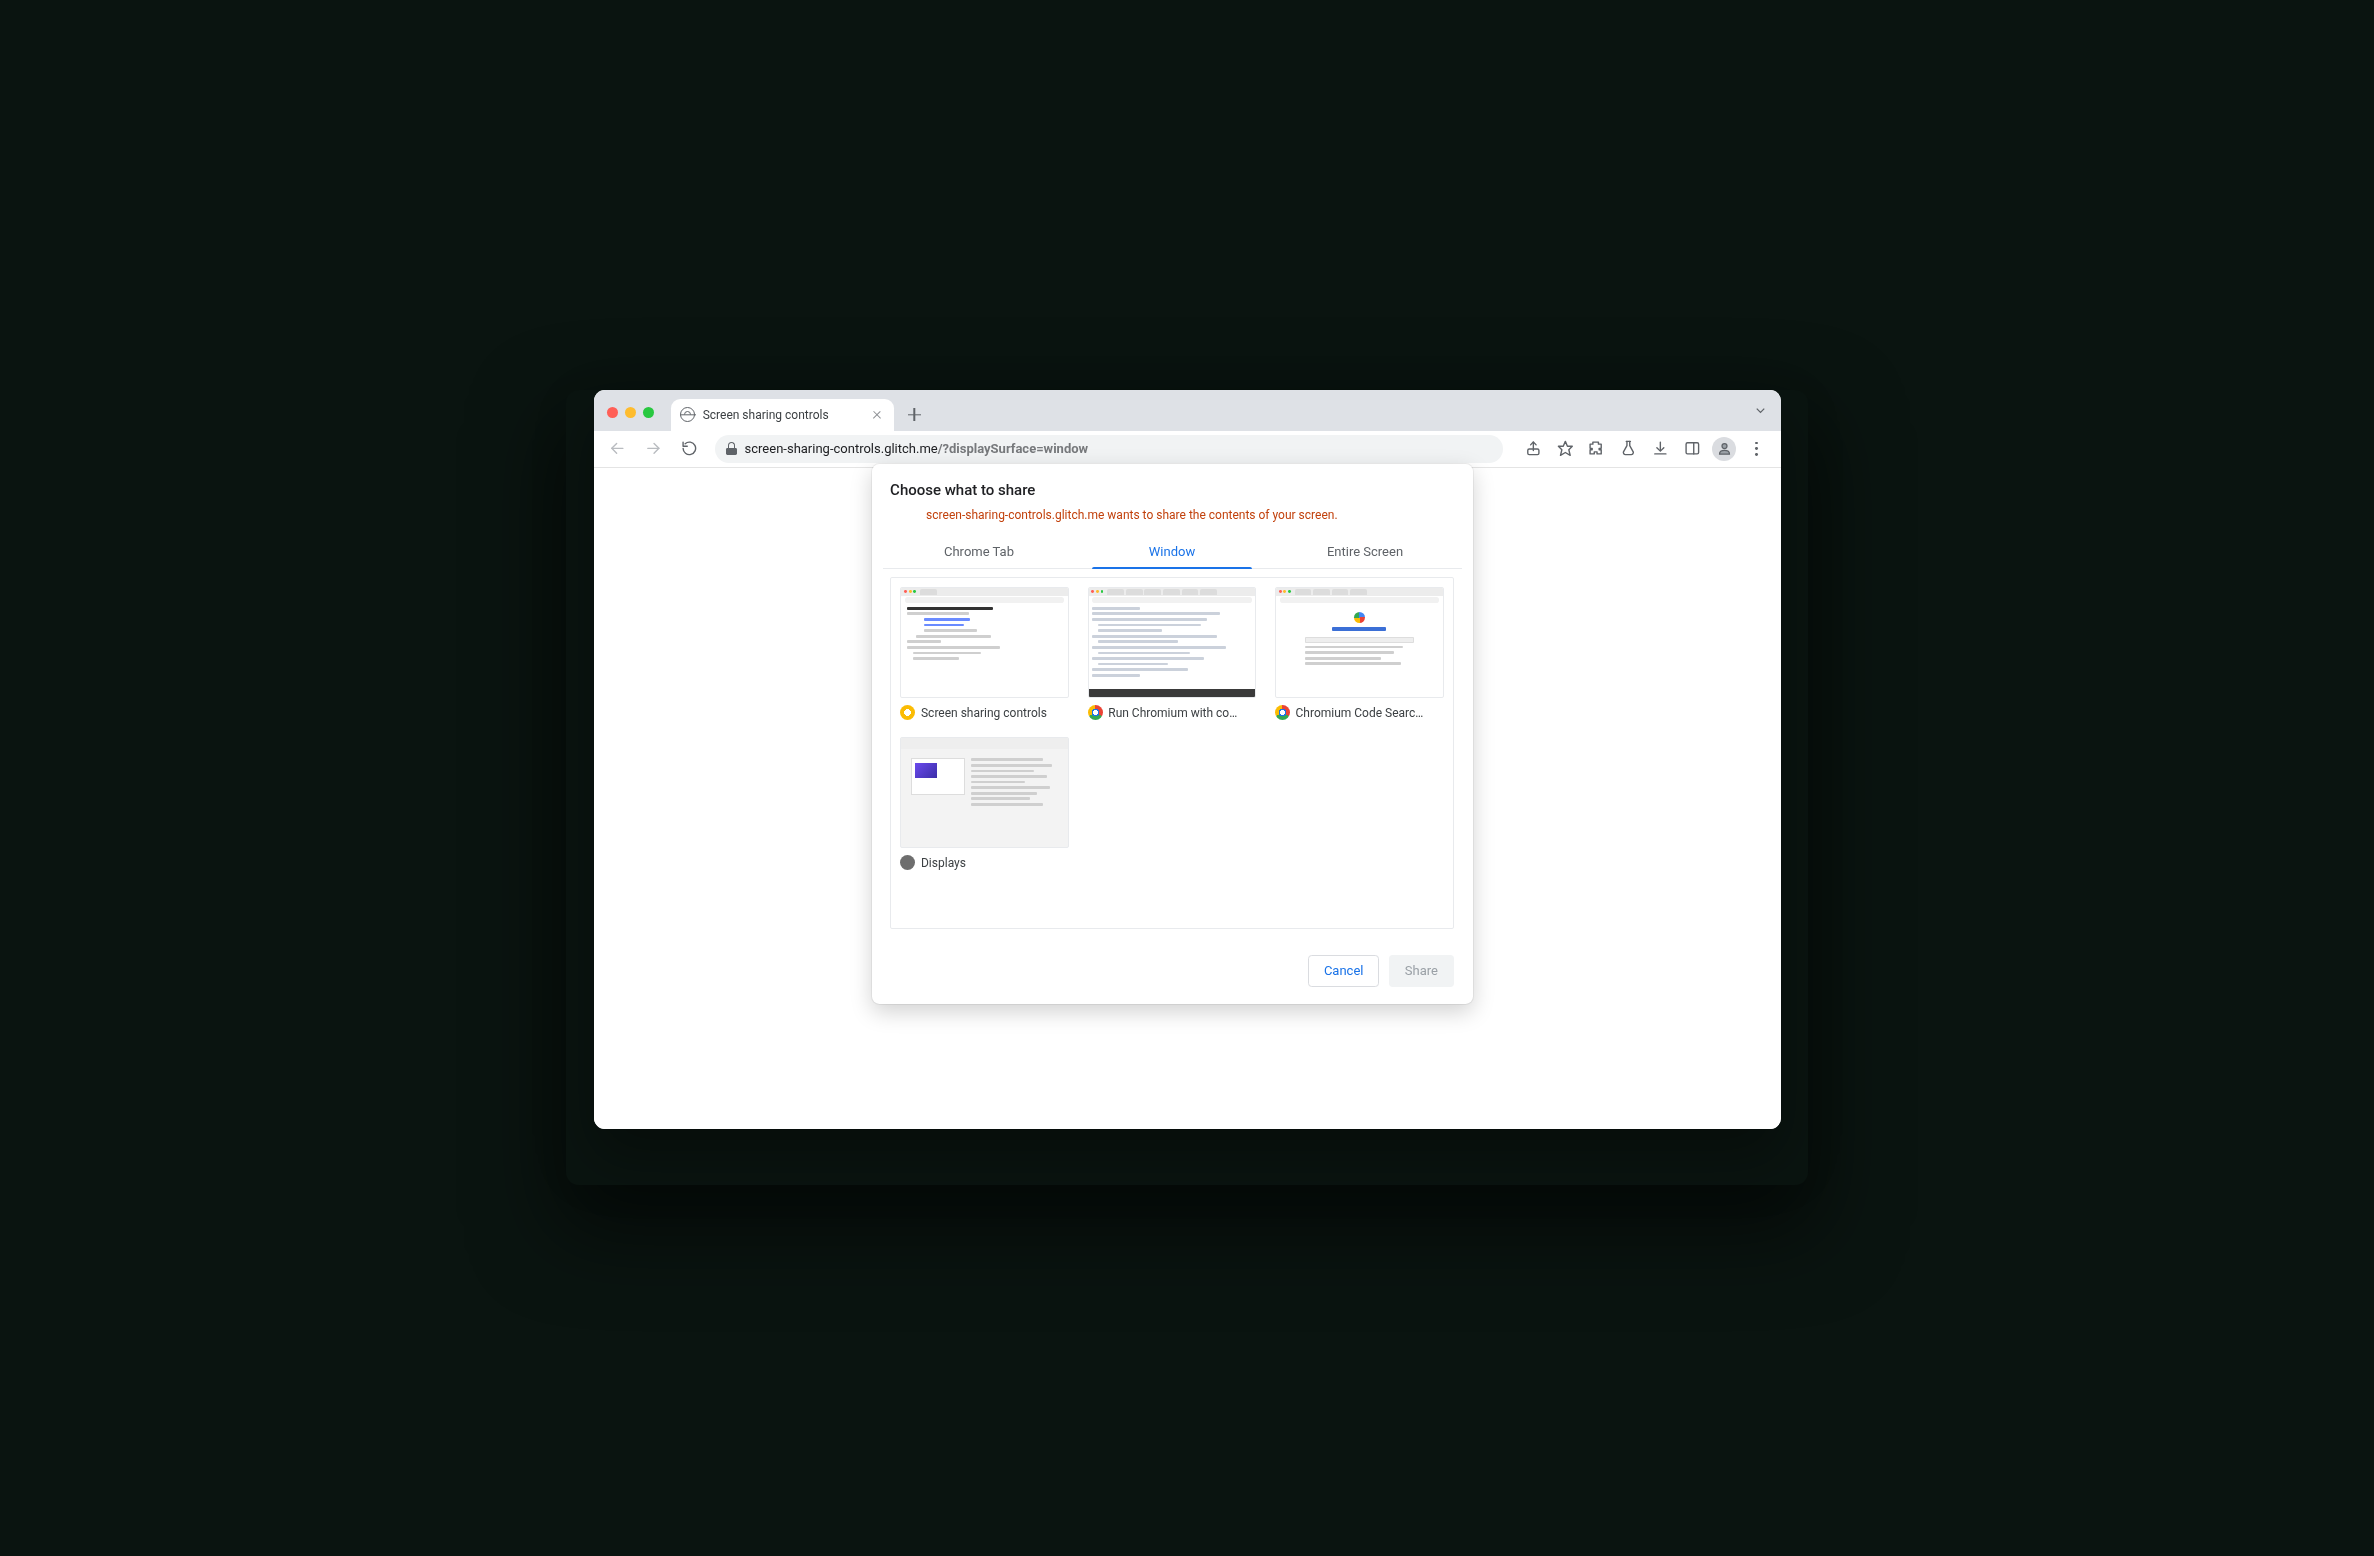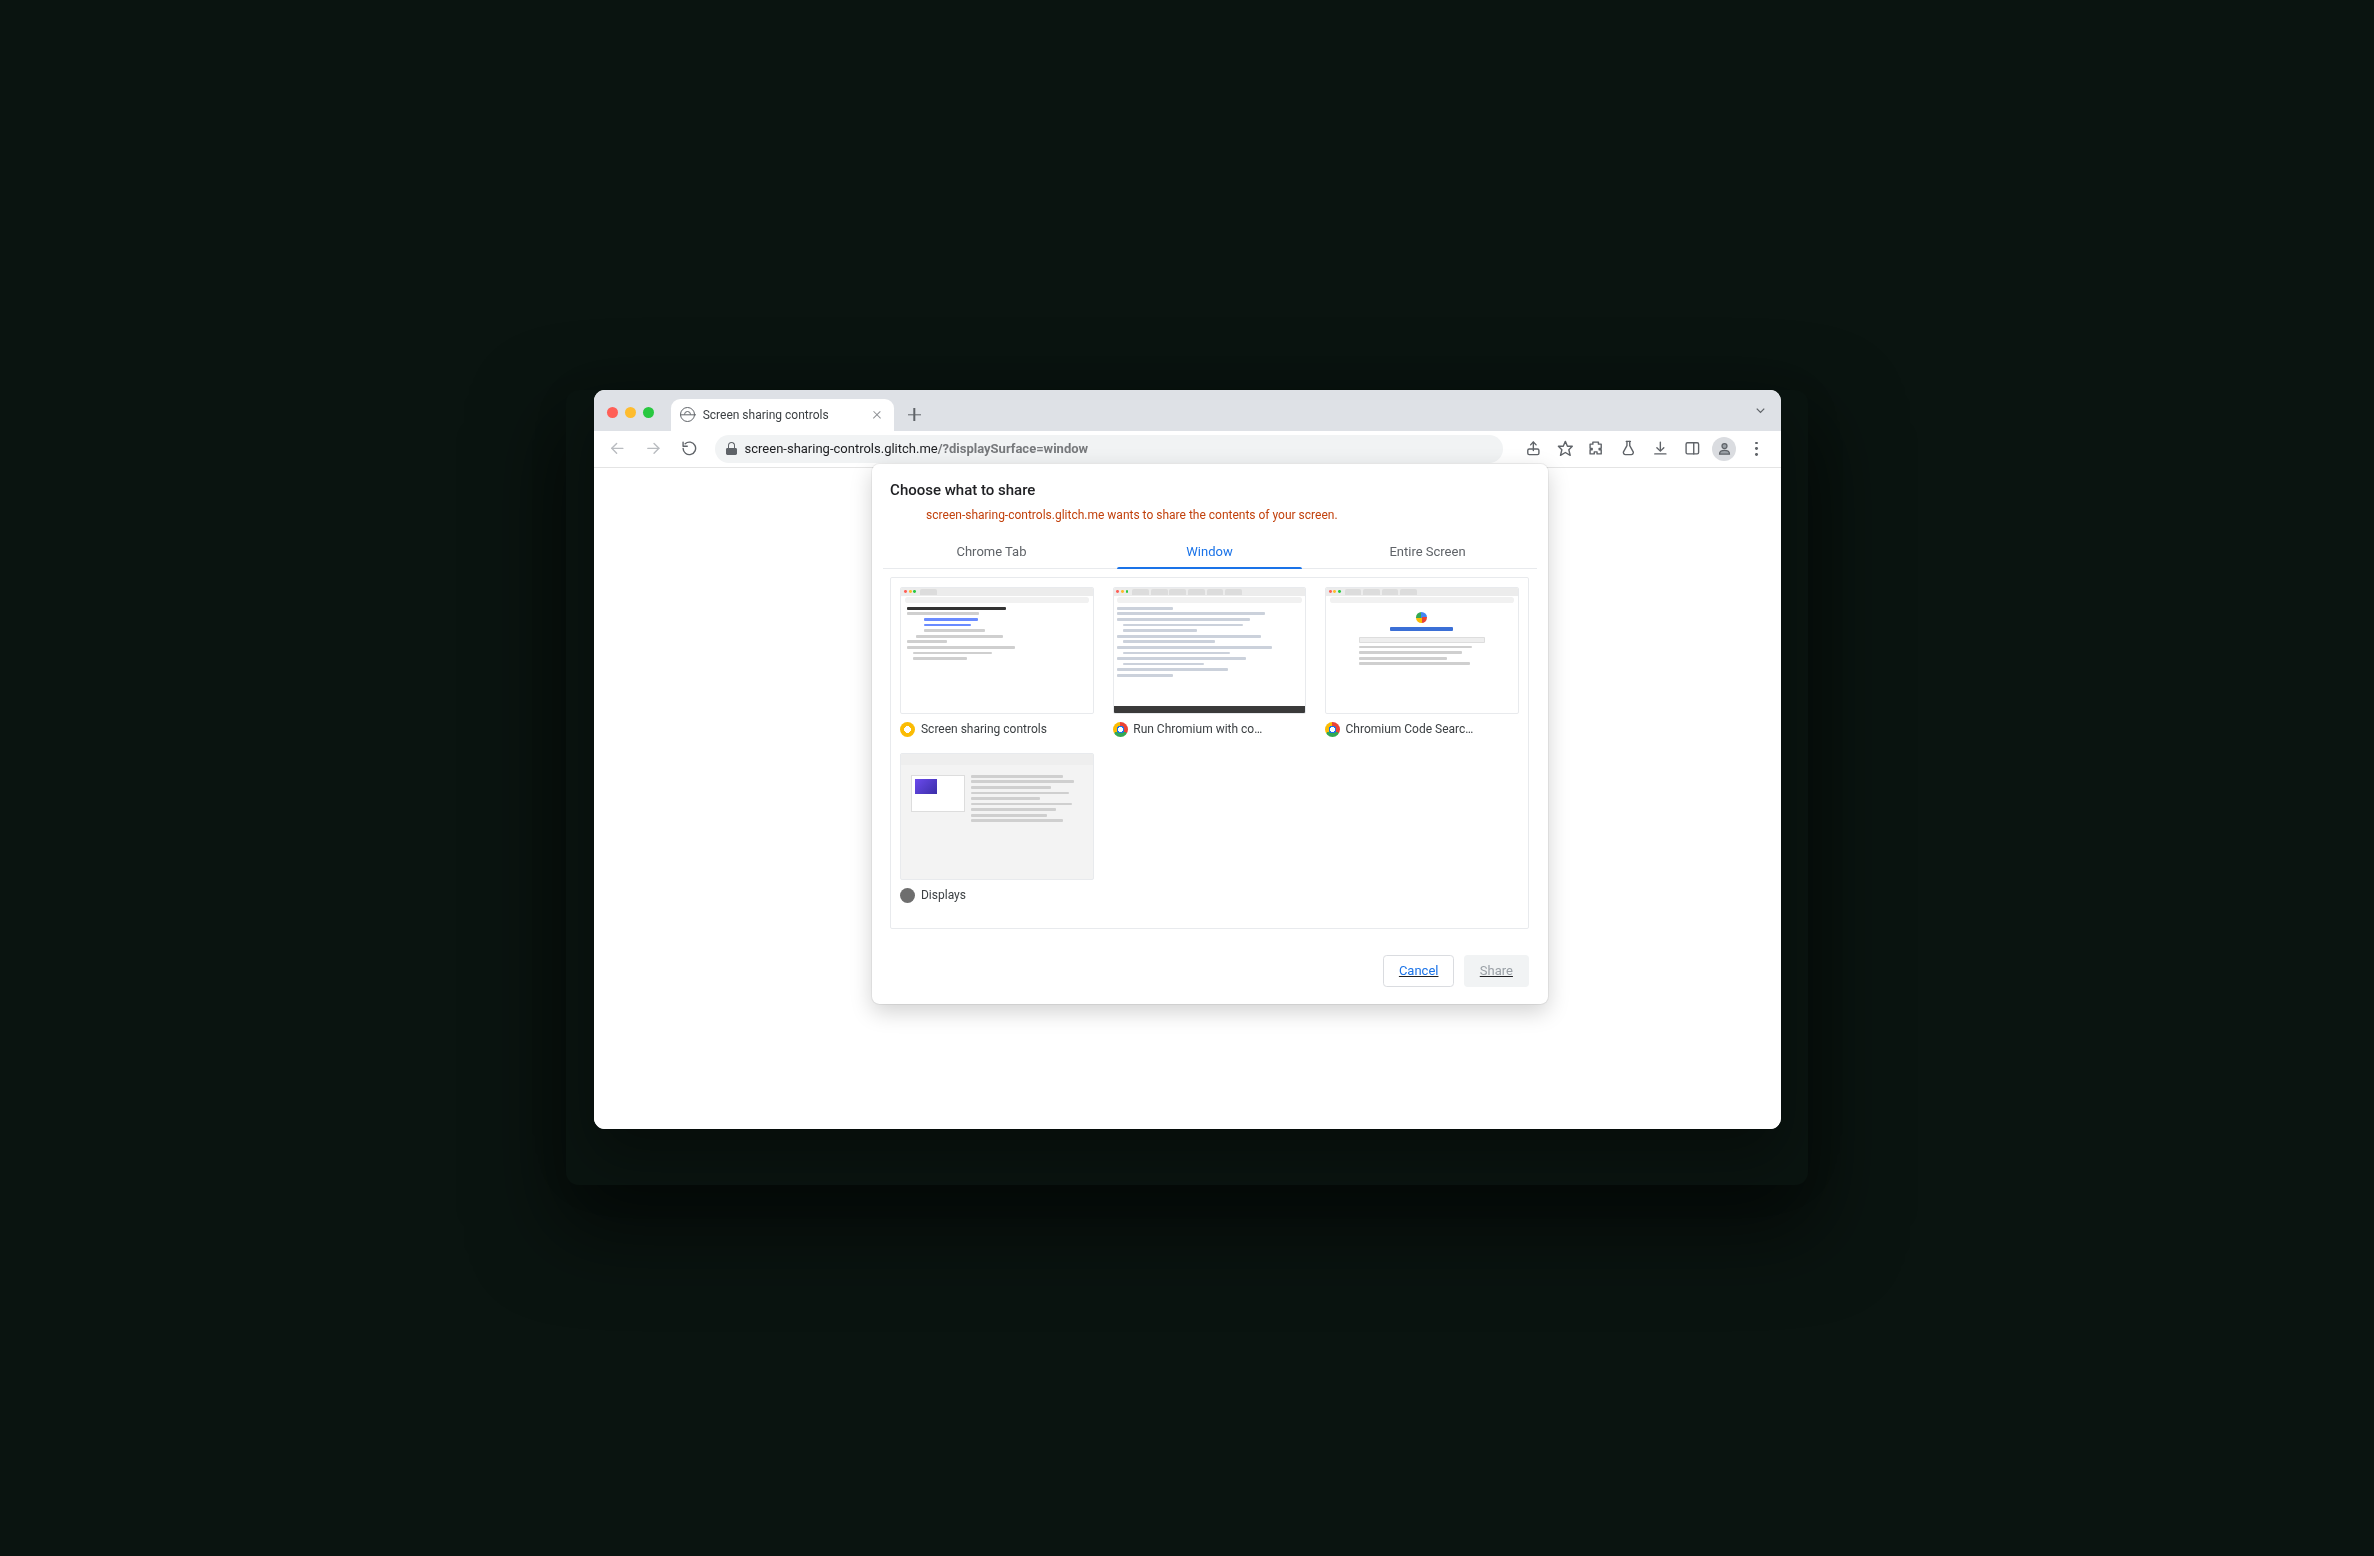--- a/index.html
+++ b/index.html
@@ -125,21 +125,21 @@
   .toolbar-right{display:flex;align-items:center;gap:1.9px;margin-left:3.7px;}
   .avatar{width:24px;height:24px;border-radius:50%;background:#dadce0;display:flex;align-items:center;justify-content:center;}
   .avatar svg{width:15px;height:15px;fill:#9aa0a6;}
   .dots3{display:flex;flex-direction:column;gap:2.8px;align-items:center;justify-content:center;width:30px;height:30px;}
   .dots3 span{width:2.8px;height:2.8px;border-radius:50%;background:#5f6368;}
   
   .content{flex:1;background:#fff;position:relative;}
   
   .dialog{
     position:absolute; left:278px; top:-3.7px;
-    width:676px; background:#fff; border-radius:7.4px;
+    width:601px; background:#fff; border-radius:7.4px;
     box-shadow:0 7.4px 22px rgba(0,0,0,.18), 0 0 0 0.9px rgba(0,0,0,.06);
     padding-bottom:16.7px;
   }
   .dialog h1{font-size:15px;font-weight:500;color:#202124;padding:16.7px 18.6px 9.3px;}
   .dialog .subtitle{font-size:12px;color:#c2410c;padding:0 18.6px 9.3px;margin-left:36px;}
   .dtabs{display:flex;border-bottom:0.9px solid #e8eaed;margin:3.7px 11px 0;}
   .dtab{flex:1;text-align:center;padding:9.3px 0;font-size:13px;color:#5f6368;cursor:pointer;position:relative;}
   .dtab.active{color:#1a73e8;}
   .dtab.active::after{content:"";position:absolute;left:16.7px;right:16.7px;bottom:-0.9px;height:2.8px;background:#1a73e8;border-radius:1.9px 1.9px 0 0;}
   .panel{
@@ -163,21 +163,21 @@
   .lines span{height:2.8px;background:#cfcfcf;border-radius:0.9px;}
   .card .row{display:flex;align-items:center;gap:5.6px;min-width:0;}
   .card .appicon{width:15px;height:15px;border-radius:50%;flex:0 0 auto;}
   .card .label{font-size:12px;color:#3c4043;white-space:nowrap;overflow:hidden;text-overflow:ellipsis;}
   .appicon.canary{background:radial-gradient(circle at 50% 50%, #fff 0 30%, transparent 31%),conic-gradient(#fbbc04 0 360deg);}
   .appicon.chrome{background:
     radial-gradient(circle at 50% 50%, #fff 0 22%, #1a73e8 23% 34%, transparent 35%),
     conic-gradient(#ea4335 0 120deg,#34a853 120deg 240deg,#fbbc04 240deg 360deg);}
   .appicon.dark{background:#2b2b2b;border-radius:3.7px;}
   .appicon.grey{background:#6e6e6e;}
-  .actions{display:flex;justify-content:flex-end;gap:9.3px;padding:0 18.6px;text-decoration:underline;}
+  .actions{display:flex;justify-content:flex-end;gap:9.3px;padding:0 18.6px;}
   .btn{
     height:32px;padding:0 15px;border-radius:3.7px;font-size:13px;
     display:flex;align-items:center;justify-content:center;cursor:pointer;
     border:0.9px solid #dadce0;background:#fff;color:#1a73e8;
   }
   .btn.disabled{background:#f1f3f4;color:#9aa0a6;border-color:transparent;cursor:default;}
   
   .t-code .body{left:3.7px;right:3.7px;top:18.6px;}
   .t-code .lines span{background:#cbd1db;}
   .t-chrome .body{display:flex;align-items:flex-start;justify-content:center;}

